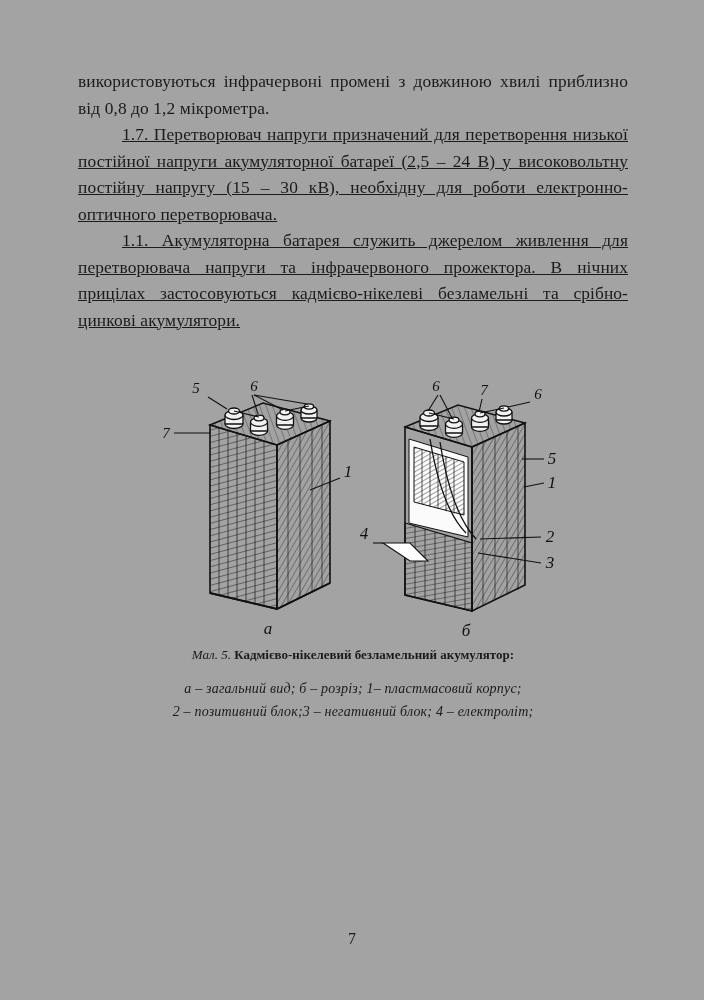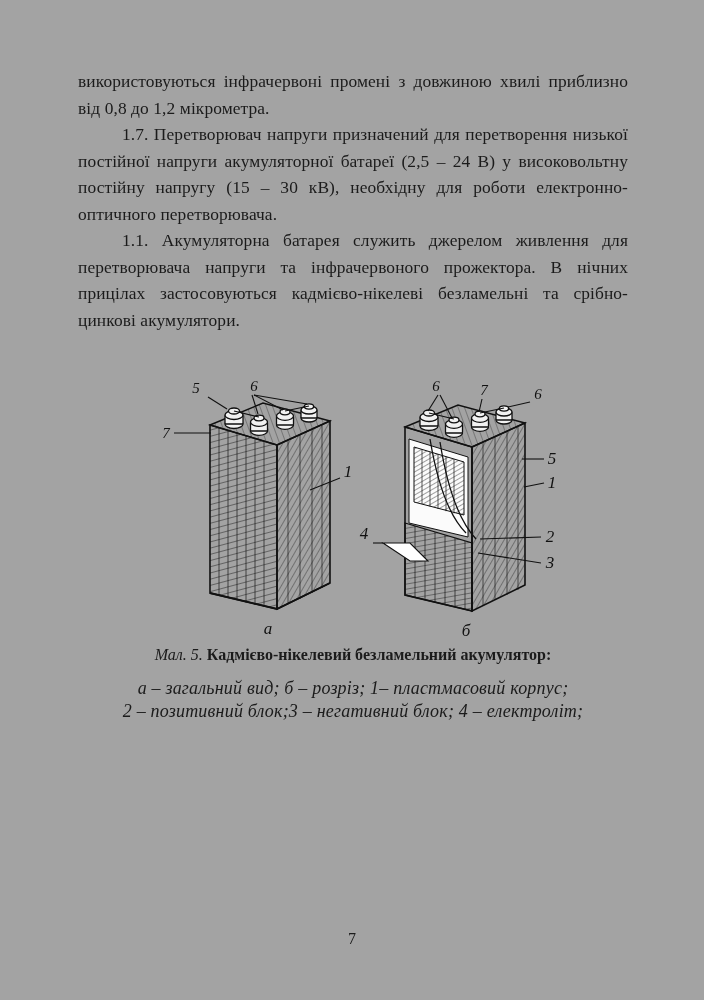--- a/index.html
+++ b/index.html
@@ -31,42 +31,43 @@
   p.body-par {
     margin: 0 0 0 0;
     font-size: 17.4px;
     line-height: 26.5px;
     text-align: justify;
     text-justify: inter-word;
     letter-spacing: 0.1px;
   }
   p.indent {
     text-indent: 44px;
+    text-decoration: underline;
   }
   .figure {
     position: relative;
     width: 550px;
     height: 290px;
     margin-top: 14px;
   }
   .caption-block {
     margin-top: 6px;
   }
   .cap-main {
-    font-size: 16px;
+    font-size: 13px;
     line-height: 24px;
     text-align: center;
     font-style: italic;
   }
   .cap-main b {
     font-style: normal;
     font-weight: bold;
   }
   .cap-line {
-    font-size: 18px;
+    font-size: 14px;
     line-height: 23px;
     font-style: italic;
     text-align: center;
     letter-spacing: 0.2px;
   }
   .after-caption {
     margin-top: 18px;
   }
   .page-number {
     position: absolute;

